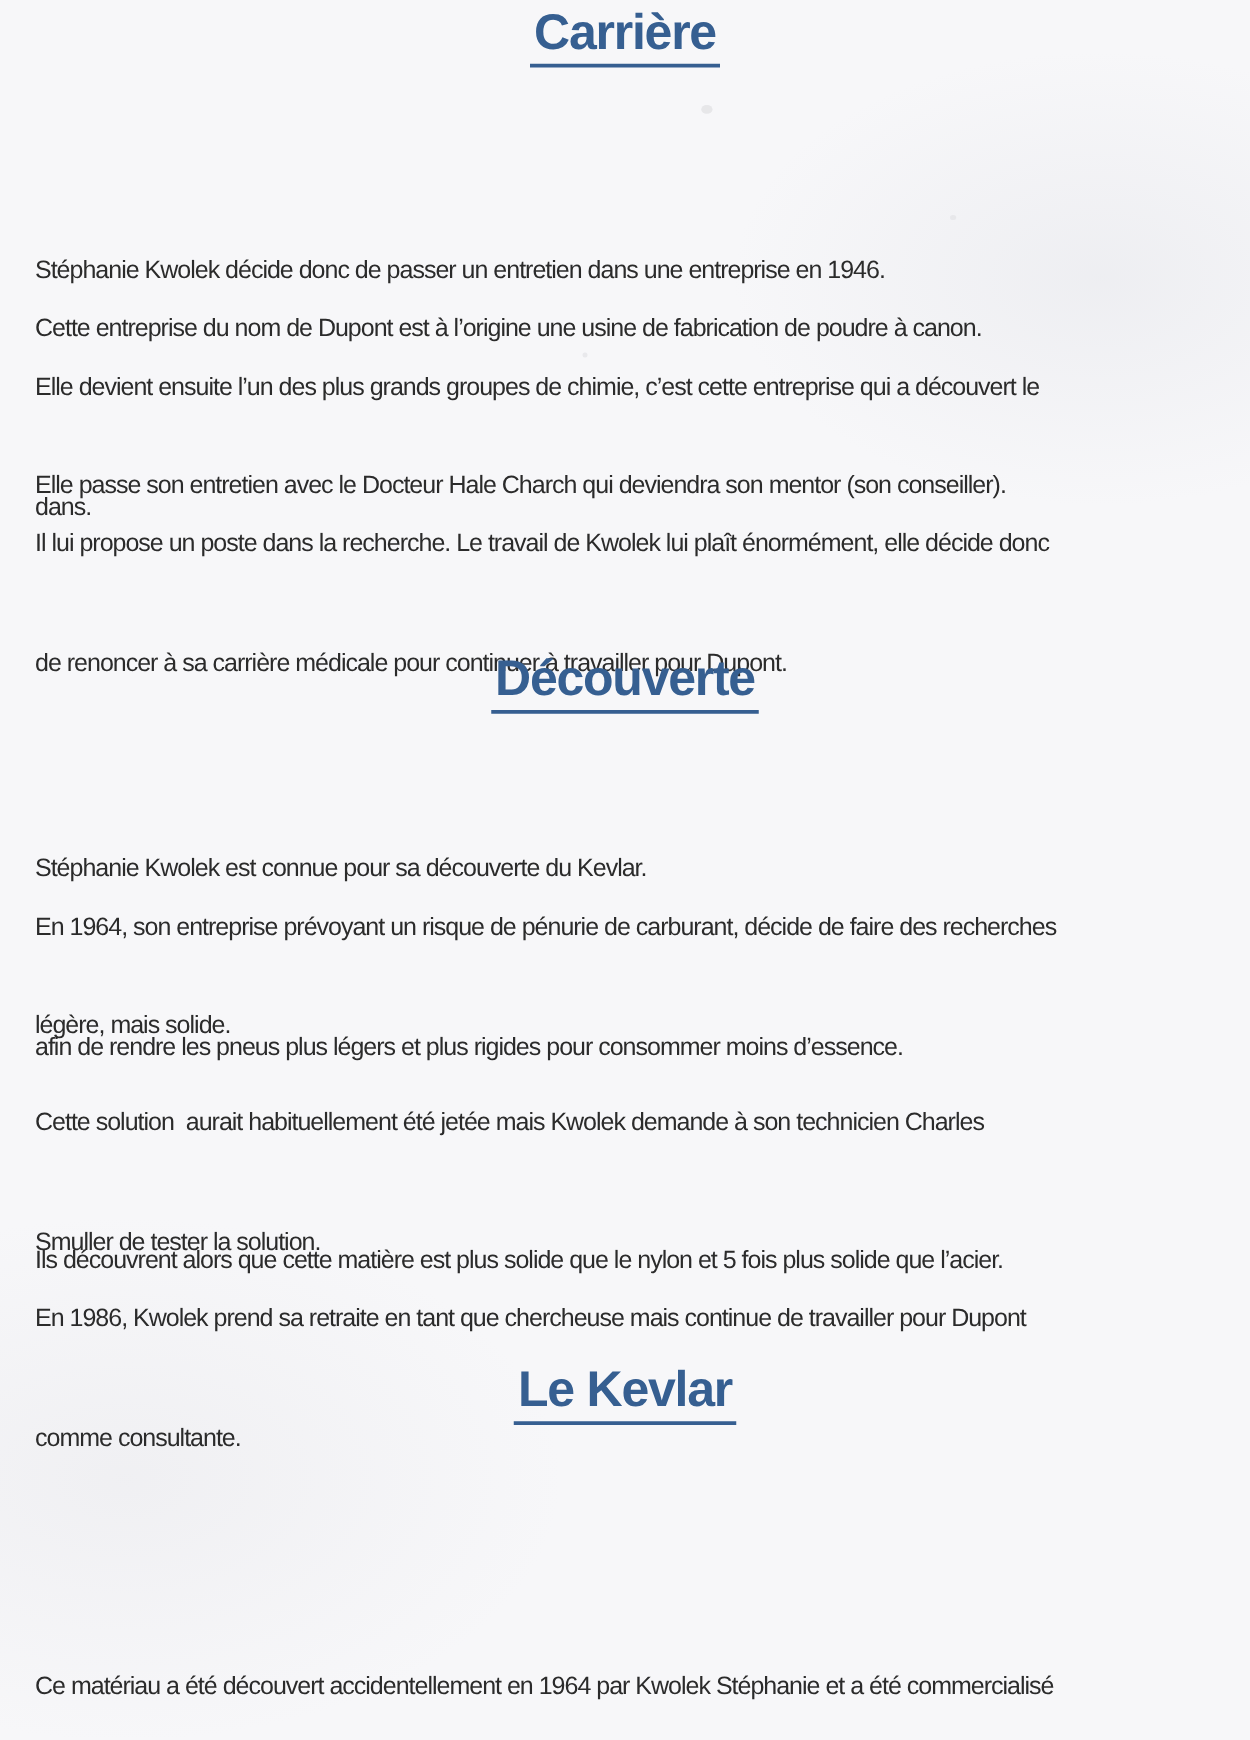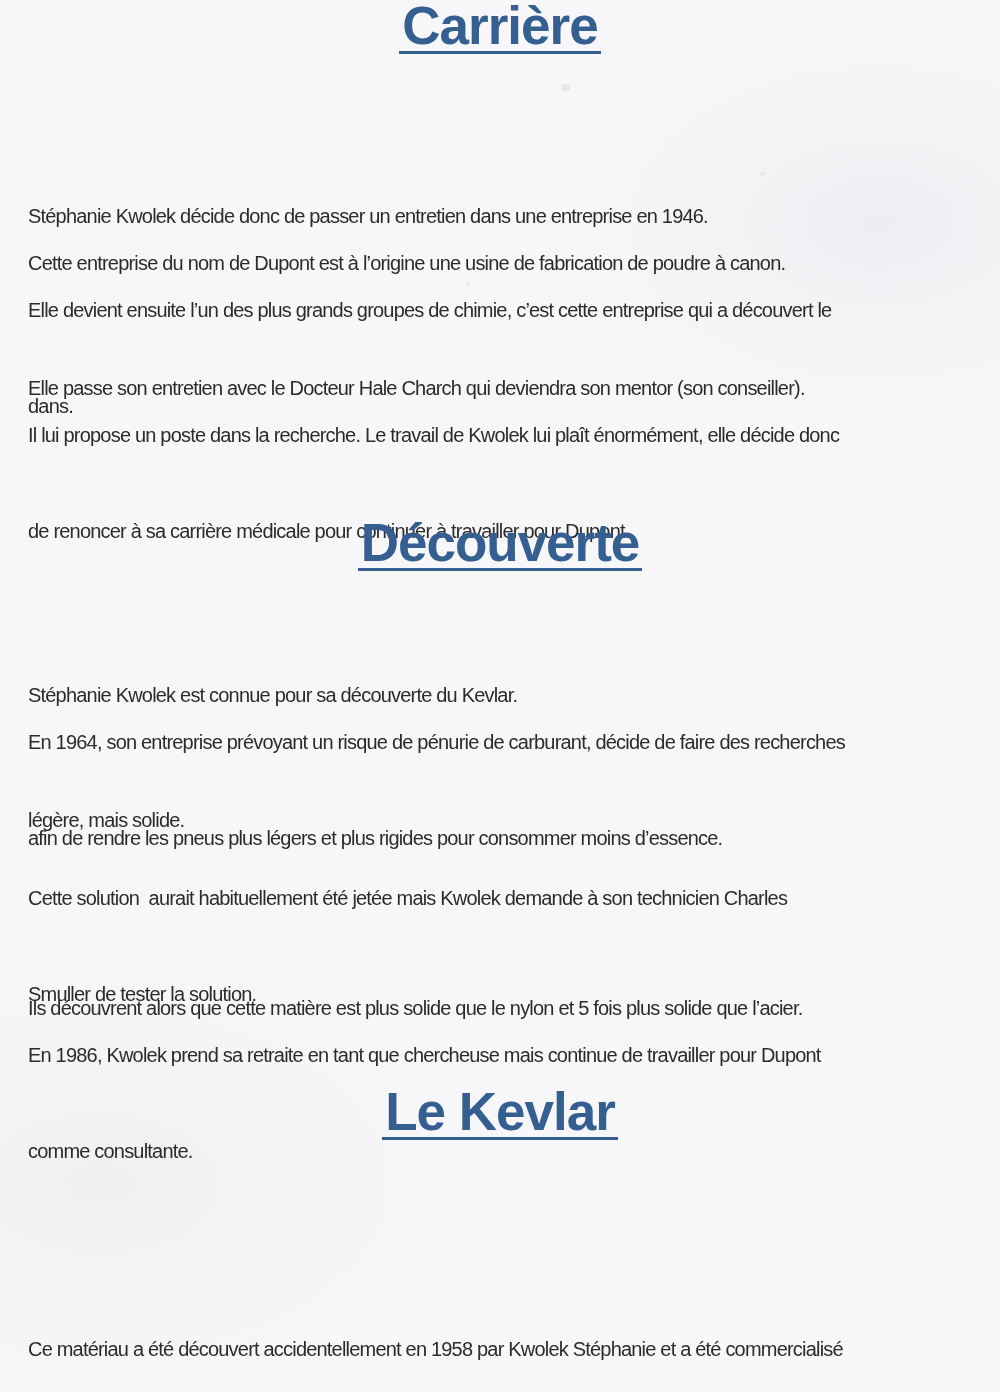--- a/index.html
+++ b/index.html
@@ -18,21 +18,21 @@
       #f7f7f9;
     overflow: hidden;
     font-family: "Liberation Sans", "DejaVu Sans", sans-serif;
   }
   .heading {
     position: absolute;
     left: 0;
     width: 100%;
     text-align: center;
     line-height: 48px;
-    font-size: 53px;
+    font-size: 40px;
     font-weight: bold;
     letter-spacing: -1px;
     color: #365f91;
   }
   .heading .u {
     display: inline-block;
     border-bottom: 3px solid #365f91;
     padding: 0 3px 1px 3px;
   }
   .para {
@@ -112,21 +112,21 @@
   <div class="para" style="top:977px">
     <div class="line">En 1986, Kwolek prend sa retraite en tant que chercheuse mais continue de travailler pour Dupont</div>
     <div class="line">comme consultante.</div>
   </div>
 
   <div class="heading" style="top:1088px">
     <span class="u">Le Kevlar</span>
   </div>
 
   <div class="para" style="top:1271px">
-    <div class="line">Ce matériau a été découvert accidentellement en 1958 par Kwolek Stéphanie et a été commercialisé</div>
+    <div class="line">Ce matériau a été découvert accidentellement en 1964 par Kwolek Stéphanie et a été commercialisé</div>
     
     
   </div>
 
   <div class="speck" style="left:561px; top:84px; width:9px; height:7px; opacity:.5"></div>
   <div class="speck" style="left:466px; top:282px; width:4px; height:4px; opacity:.4"></div>
   <div class="speck" style="left:760px; top:172px; width:5px; height:4px; opacity:.35"></div>
 
 </div>
 

